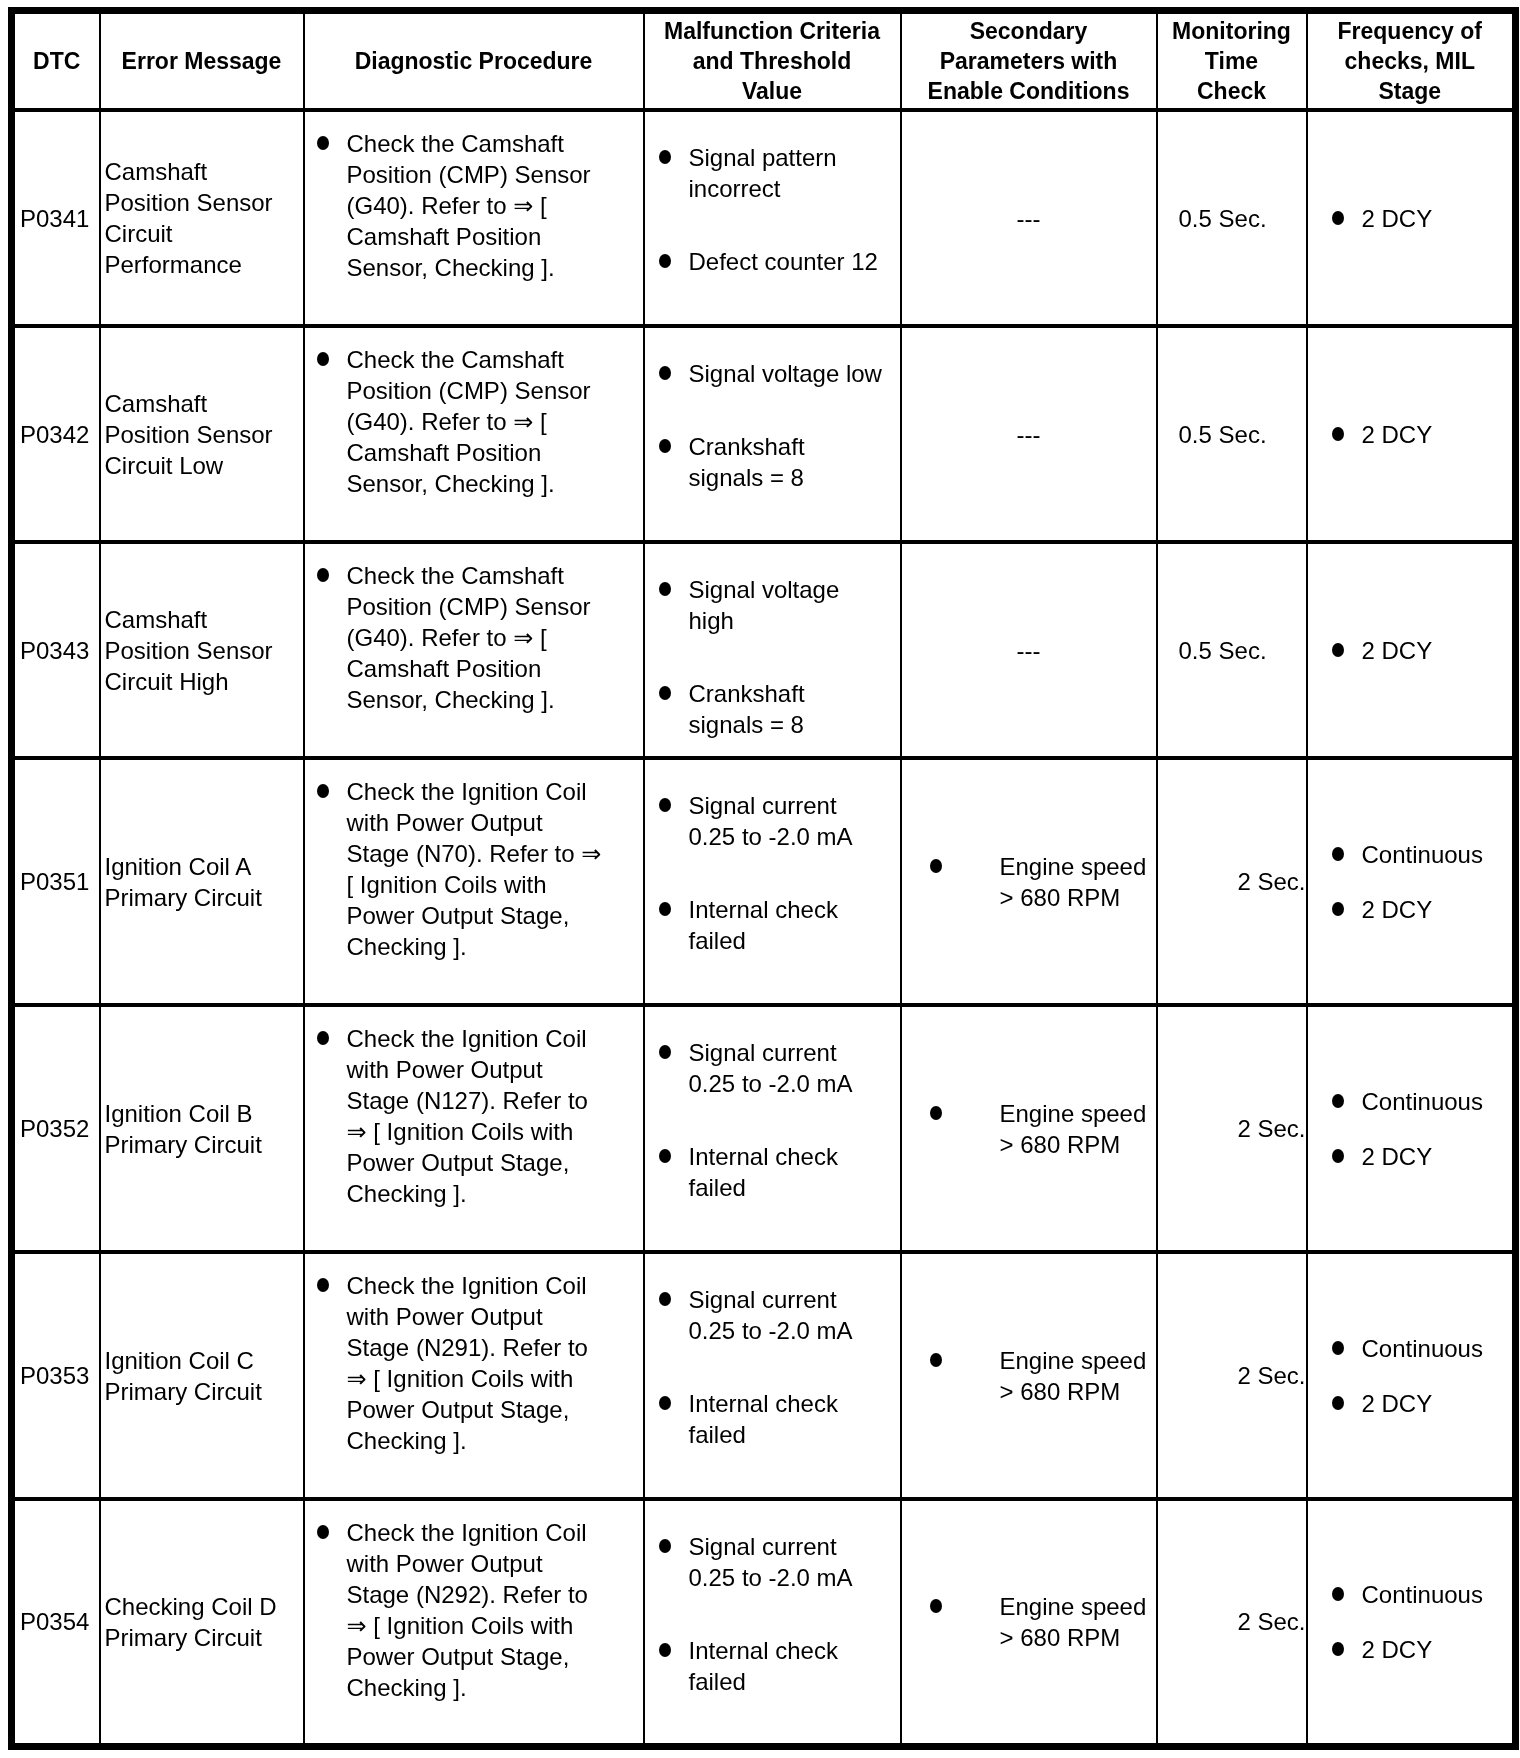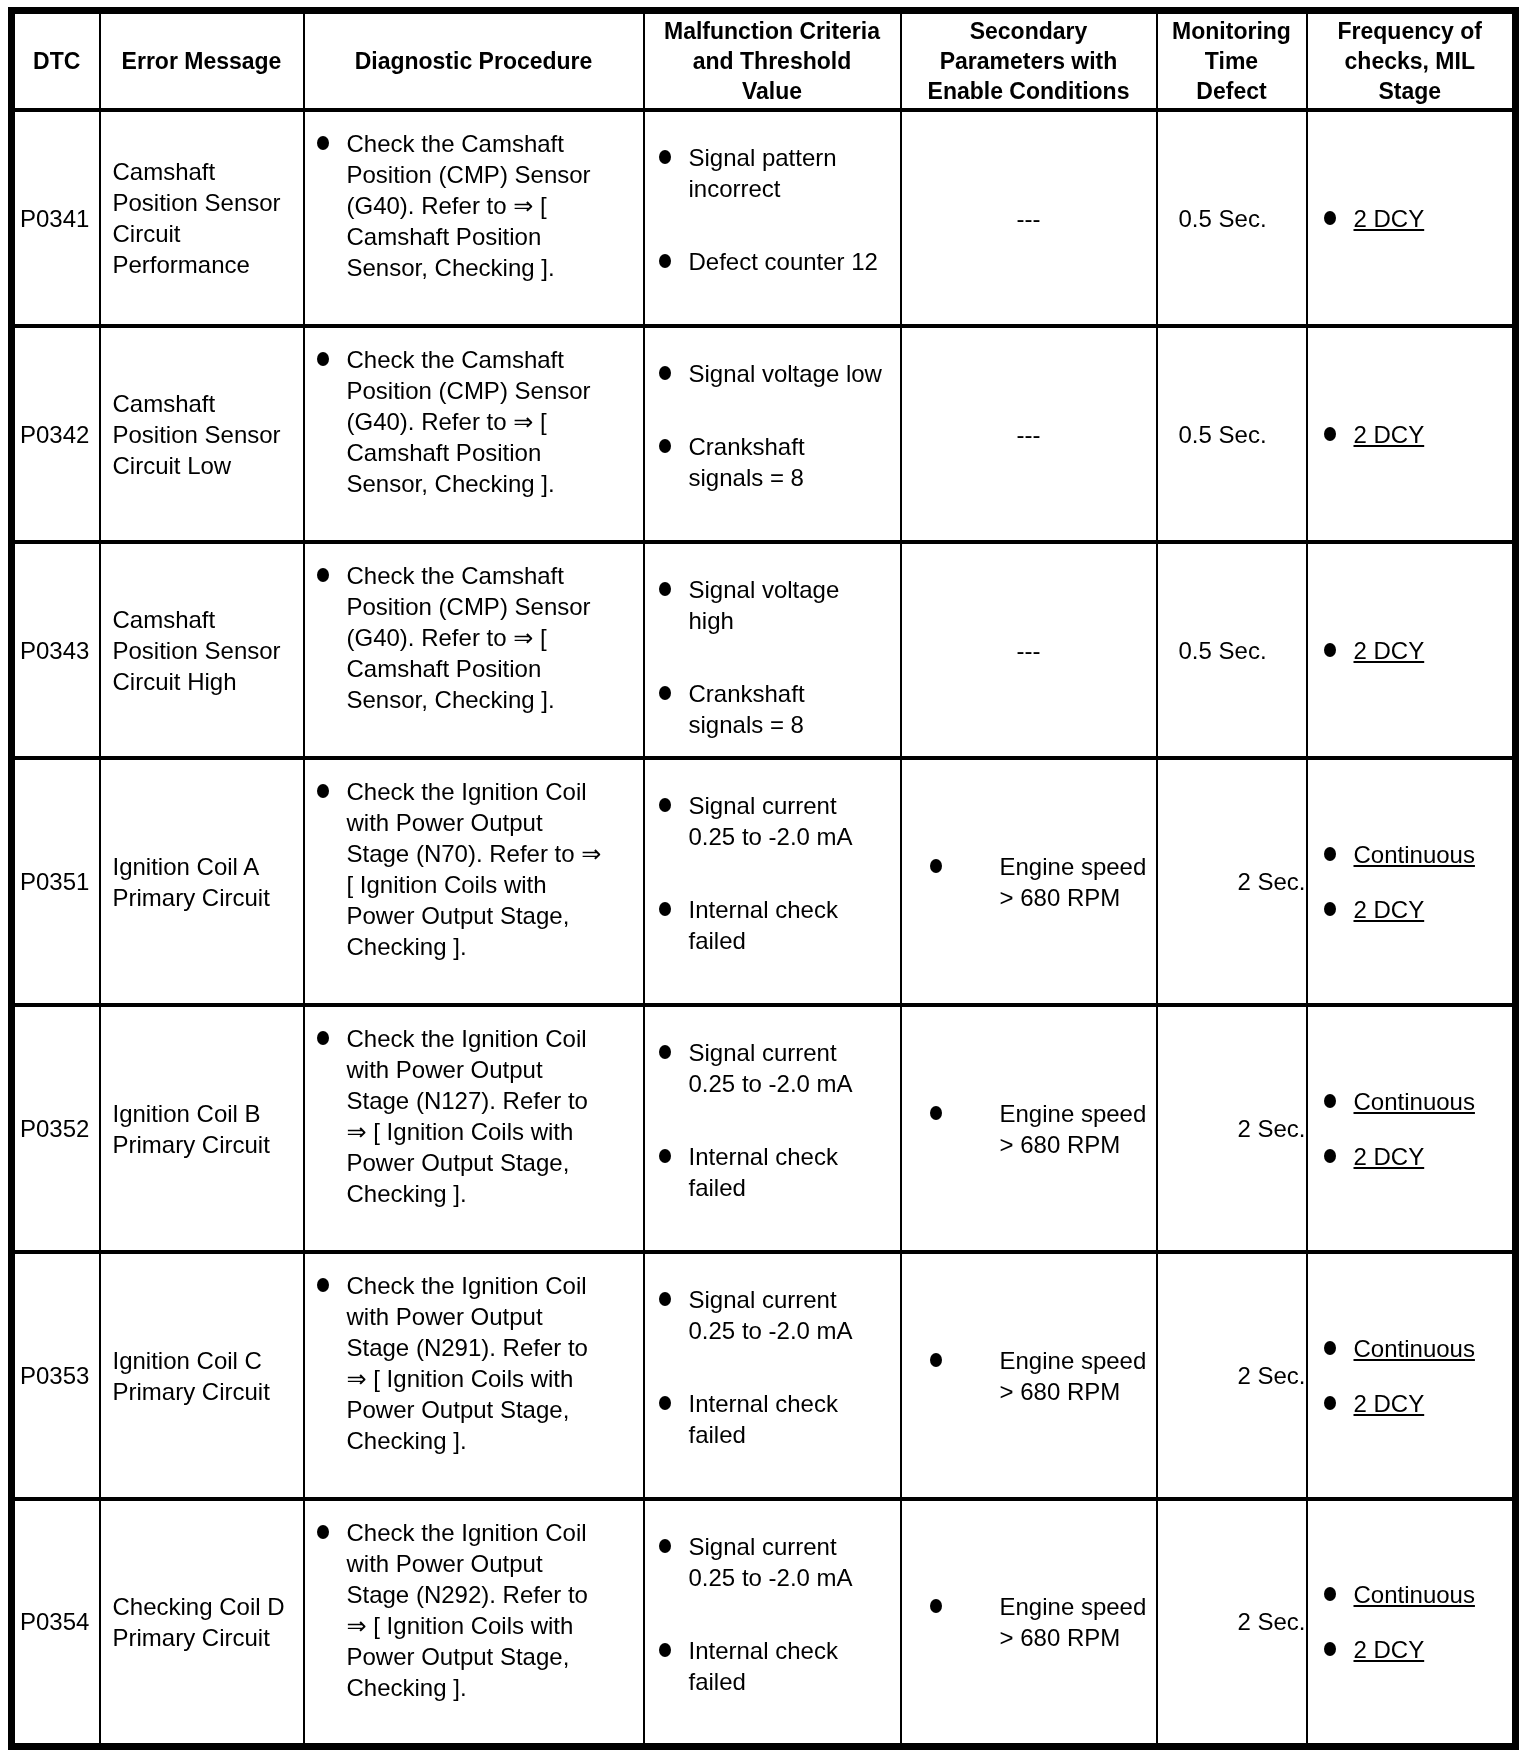--- a/index.html
+++ b/index.html
@@ -41,29 +41,29 @@
   th .hline { white-space: nowrap; }
   td {
     font-size: 24px;
     line-height: 31px;
     padding: 0;
   }
   tr.r-std { height: 216px; }
   tr.r-tall { height: 247px; }
 
   .c-dtc  { vertical-align: middle; text-align: left; padding-left: 5px; }
-  .c-err  { vertical-align: middle; text-align: left; padding: 0 4px 0 12px; }
+  .c-err  { vertical-align: middle; text-align: left; padding: 0 4px 0 4px; }
   .c-diag { vertical-align: top; padding: 16px 4px 4px 12px; }
   .c-malf { vertical-align: top; padding: 30px 4px 4px 14px; }
   .c-sec  { vertical-align: middle; text-align: center; }
   .c-sec .bi { text-align: left; padding-left: 28px; gap: 40px; }
   .c-mon  { vertical-align: middle; }
   .c-mon.left   { text-align: left; padding-left: 21px; }
   .c-mon.center { text-align: right; }
-  .c-freq { vertical-align: middle; text-align: center; padding-left: 16px; text-decoration: underline; }
+  .c-freq { vertical-align: middle; text-align: center; padding-left: 24px; }
 
   .bi { display: flex; align-items: flex-start; }
   .bi + .bi { margin-top: 42px; }
   .c-freq .bi + .bi { margin-top: 24px; }
   .dot {
     flex: none;
     width: 12px; height: 14px;
     border-radius: 50%;
     background: #000;
     margin-top: 8px;
@@ -104,21 +104,21 @@
           <div class="hline">Value</div>
         </th>
         <th>
           <div class="hline">Secondary</div>
           <div class="hline">Parameters with</div>
           <div class="hline">Enable Conditions</div>
         </th>
         <th>
           <div class="hline">Monitoring</div>
           <div class="hline">Time</div>
-          <div class="hline">Defect</div>
+          <div class="hline">Check</div>
         </th>
         <th>
           <div class="hline">Frequency of</div>
           <div class="hline">checks, MIL</div>
           <div class="hline">Stage</div>
         </th>
       </tr>
     </thead>
     <tbody>
 

